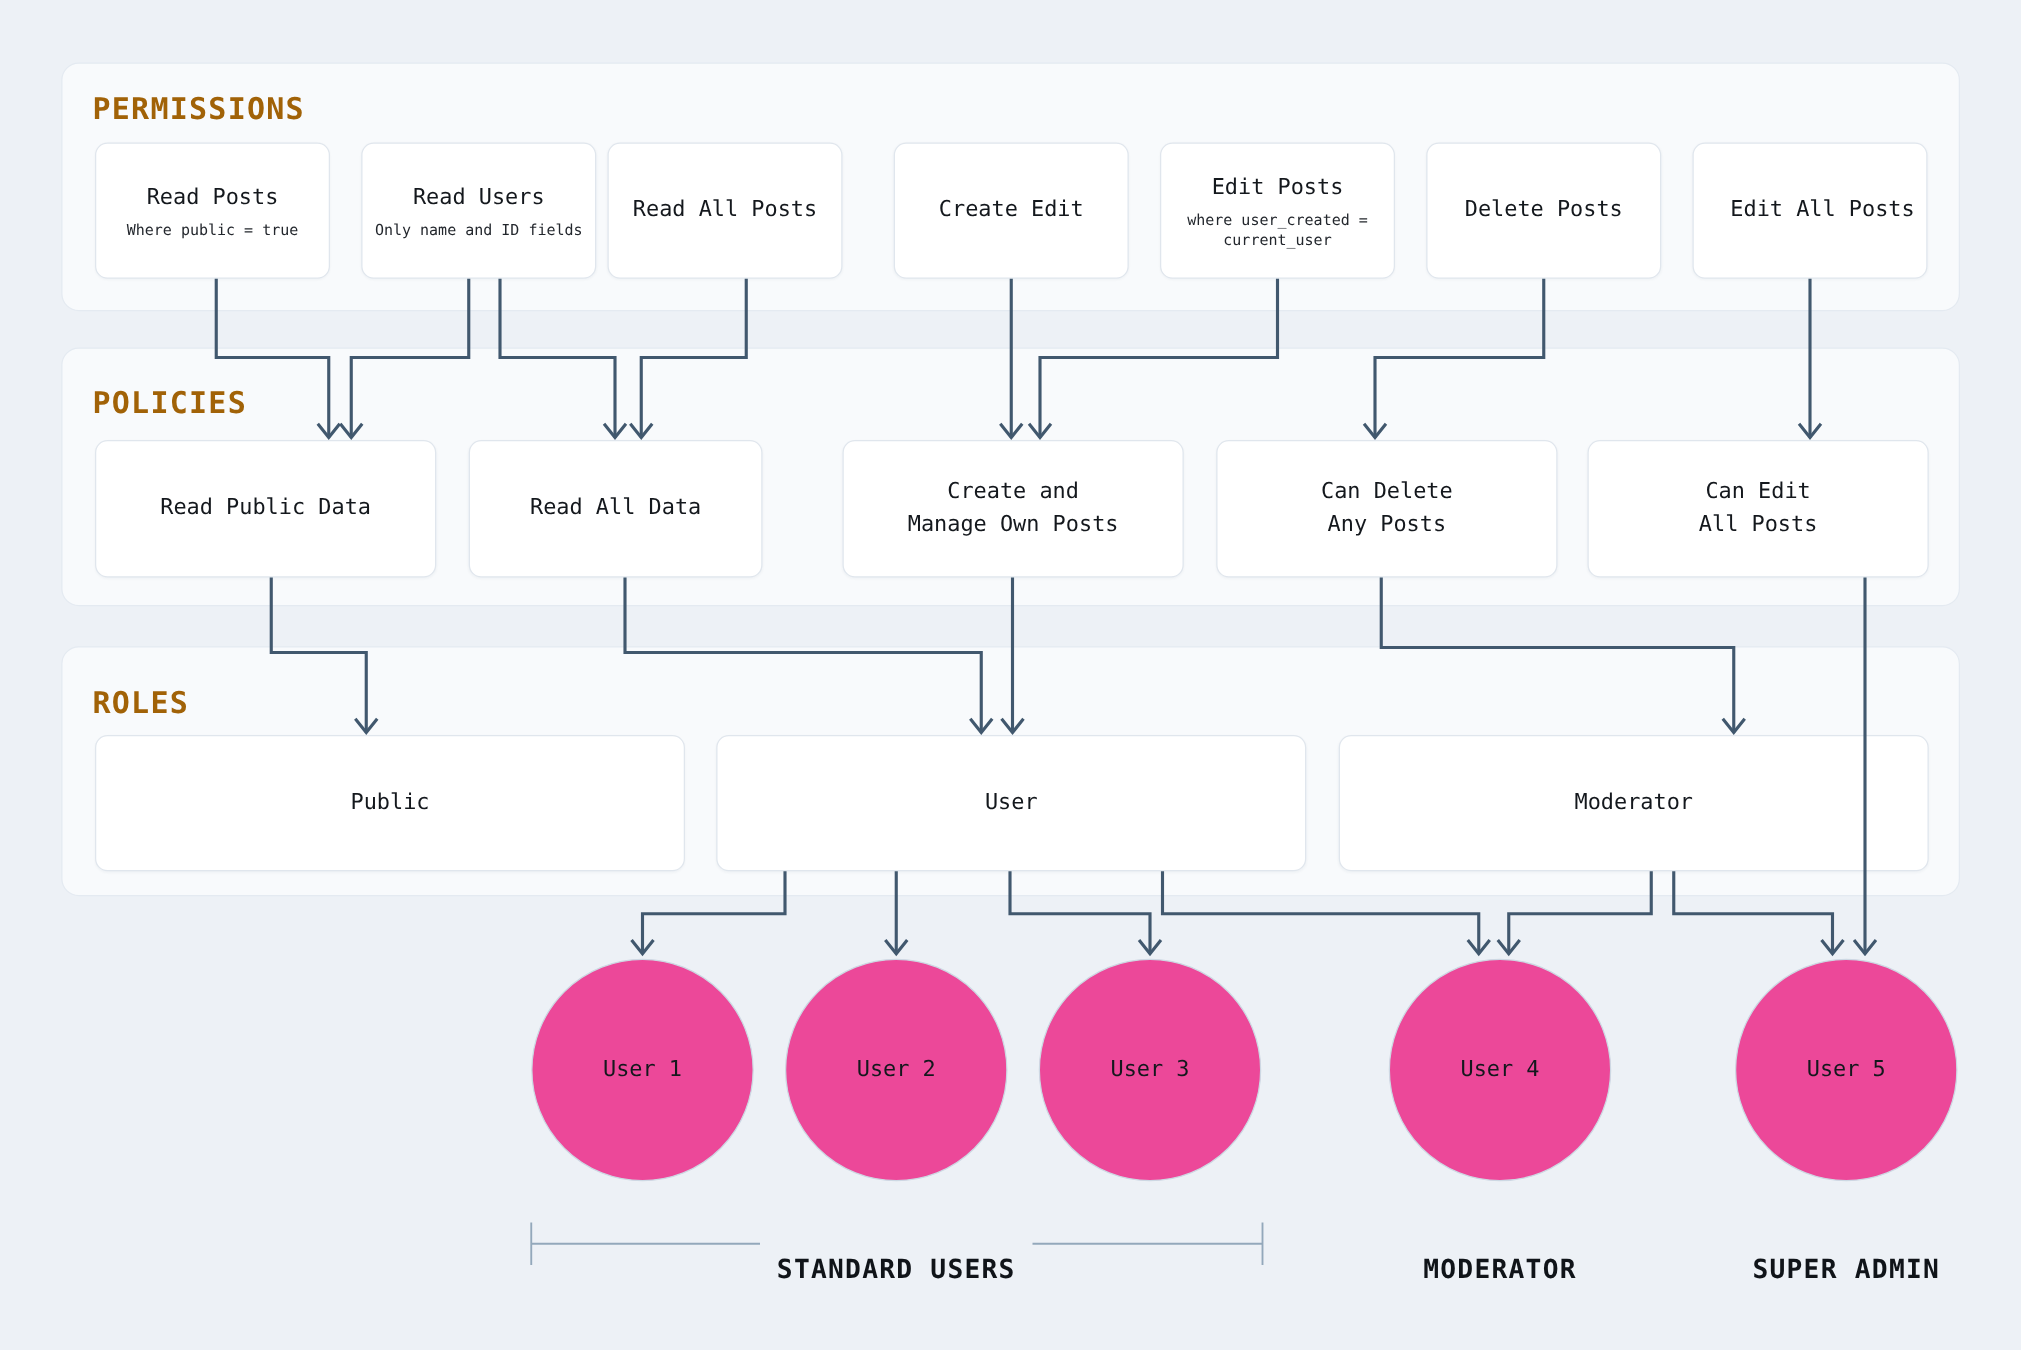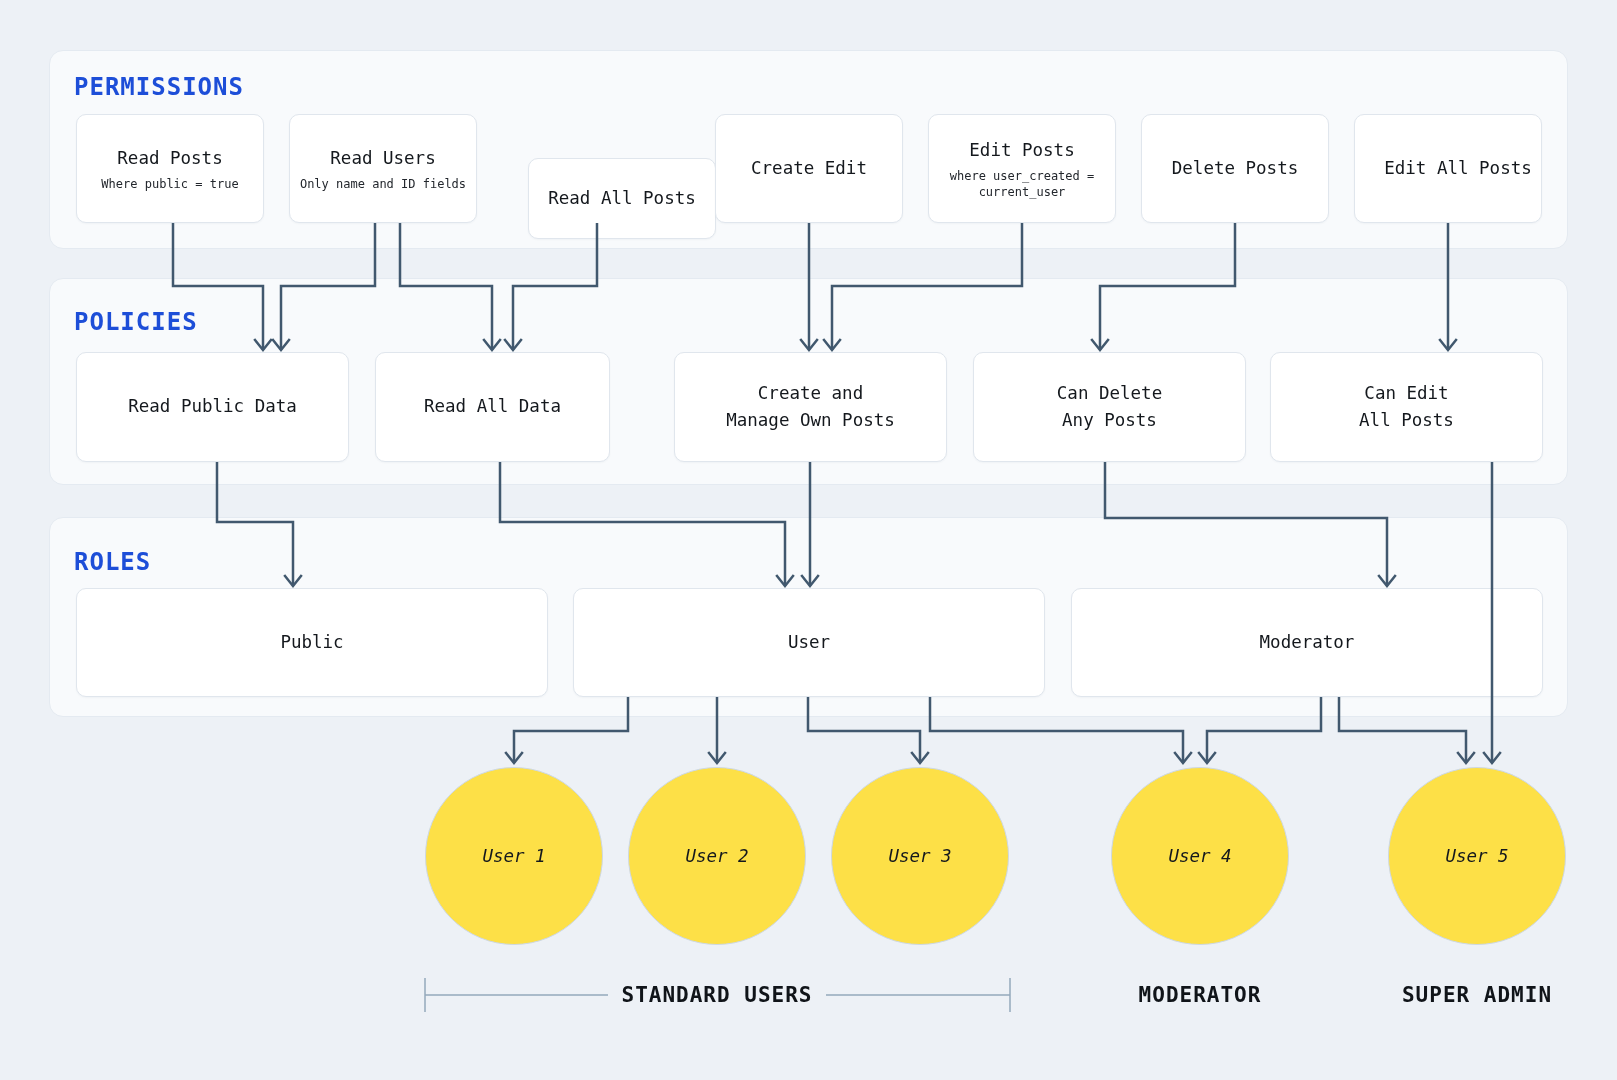--- a/index.html
+++ b/index.html
@@ -18,21 +18,21 @@
     border:1.5px solid #e4eaf1;
     border-radius:14px;
     box-sizing:border-box;
   }
   .panel-title{
     position:absolute;
     left:74px;
     font-size:24px;
     font-weight:bold;
     letter-spacing:1px;
-    color:#1d4ed8;
+    color:#a16207;
     transform:translateY(-50%);
     white-space:nowrap;
   }
 
   .node{
     position:absolute;
     background:#ffffff;
     border:1.5px solid #e0e6ed;
     border-radius:10px;
     box-sizing:border-box;
@@ -54,37 +54,37 @@
     font-size:12px;
     color:#23272d;
     line-height:1.3;
     white-space:pre;
   }
 
   .user-circle{
     position:absolute;
     width:178px;height:178px;
     border-radius:50%;
-    background:#fde047;
+    background:#ec4899;
     border:1.5px solid #cdd8e3;
     box-sizing:border-box;
     display:flex;align-items:center;justify-content:center;
     font-size:17.5px;
     color:#14181d;
-    font-style:italic;
   }
 
   .caption{
     position:absolute;
     transform:translate(-50%,-50%);
     font-size:21px;
     font-weight:bold;
     letter-spacing:1px;
     color:#101419;
     white-space:nowrap;
+    margin-top:20px;
   }
 
   svg.overlay{
     position:absolute;
     left:0;top:0;width:1617px;height:1080px;
     pointer-events:none;
   }
   .edge{stroke:#41586e;stroke-width:2.5;fill:none;}
   .bracket{stroke:#93a8bb;stroke-width:1.5;fill:none;}
 </style>
@@ -103,21 +103,21 @@
 
   <div id="nodes">
       <div class="node" style="left:76px;top:114px;width:188px;height:109px;">
         <div class="node-label">Read Posts</div>
         <div class="node-sub"><div>Where public = true</div></div>
       </div>
       <div class="node" style="left:289px;top:114px;width:188px;height:109px;">
         <div class="node-label">Read Users</div>
         <div class="node-sub"><div>Only name and ID fields</div></div>
       </div>
-      <div class="node" style="left:528px;top:114px;width:188px;height:81px;margin-top:44px;">
+      <div class="node" style="left:486px;top:114px;width:188px;height:109px;">
         <div class="node-label">Read All Posts</div>
       </div>
       <div class="node" style="left:715px;top:114px;width:188px;height:109px;">
         <div class="node-label">Create Edit</div>
       </div>
       <div class="node" style="left:928px;top:114px;width:188px;height:109px;">
         <div class="node-label">Edit Posts</div>
         <div class="node-sub"><div>where user_created =</div><div>current_user</div></div>
       </div>
       <div class="node" style="left:1141px;top:114px;width:188px;height:109px;">

